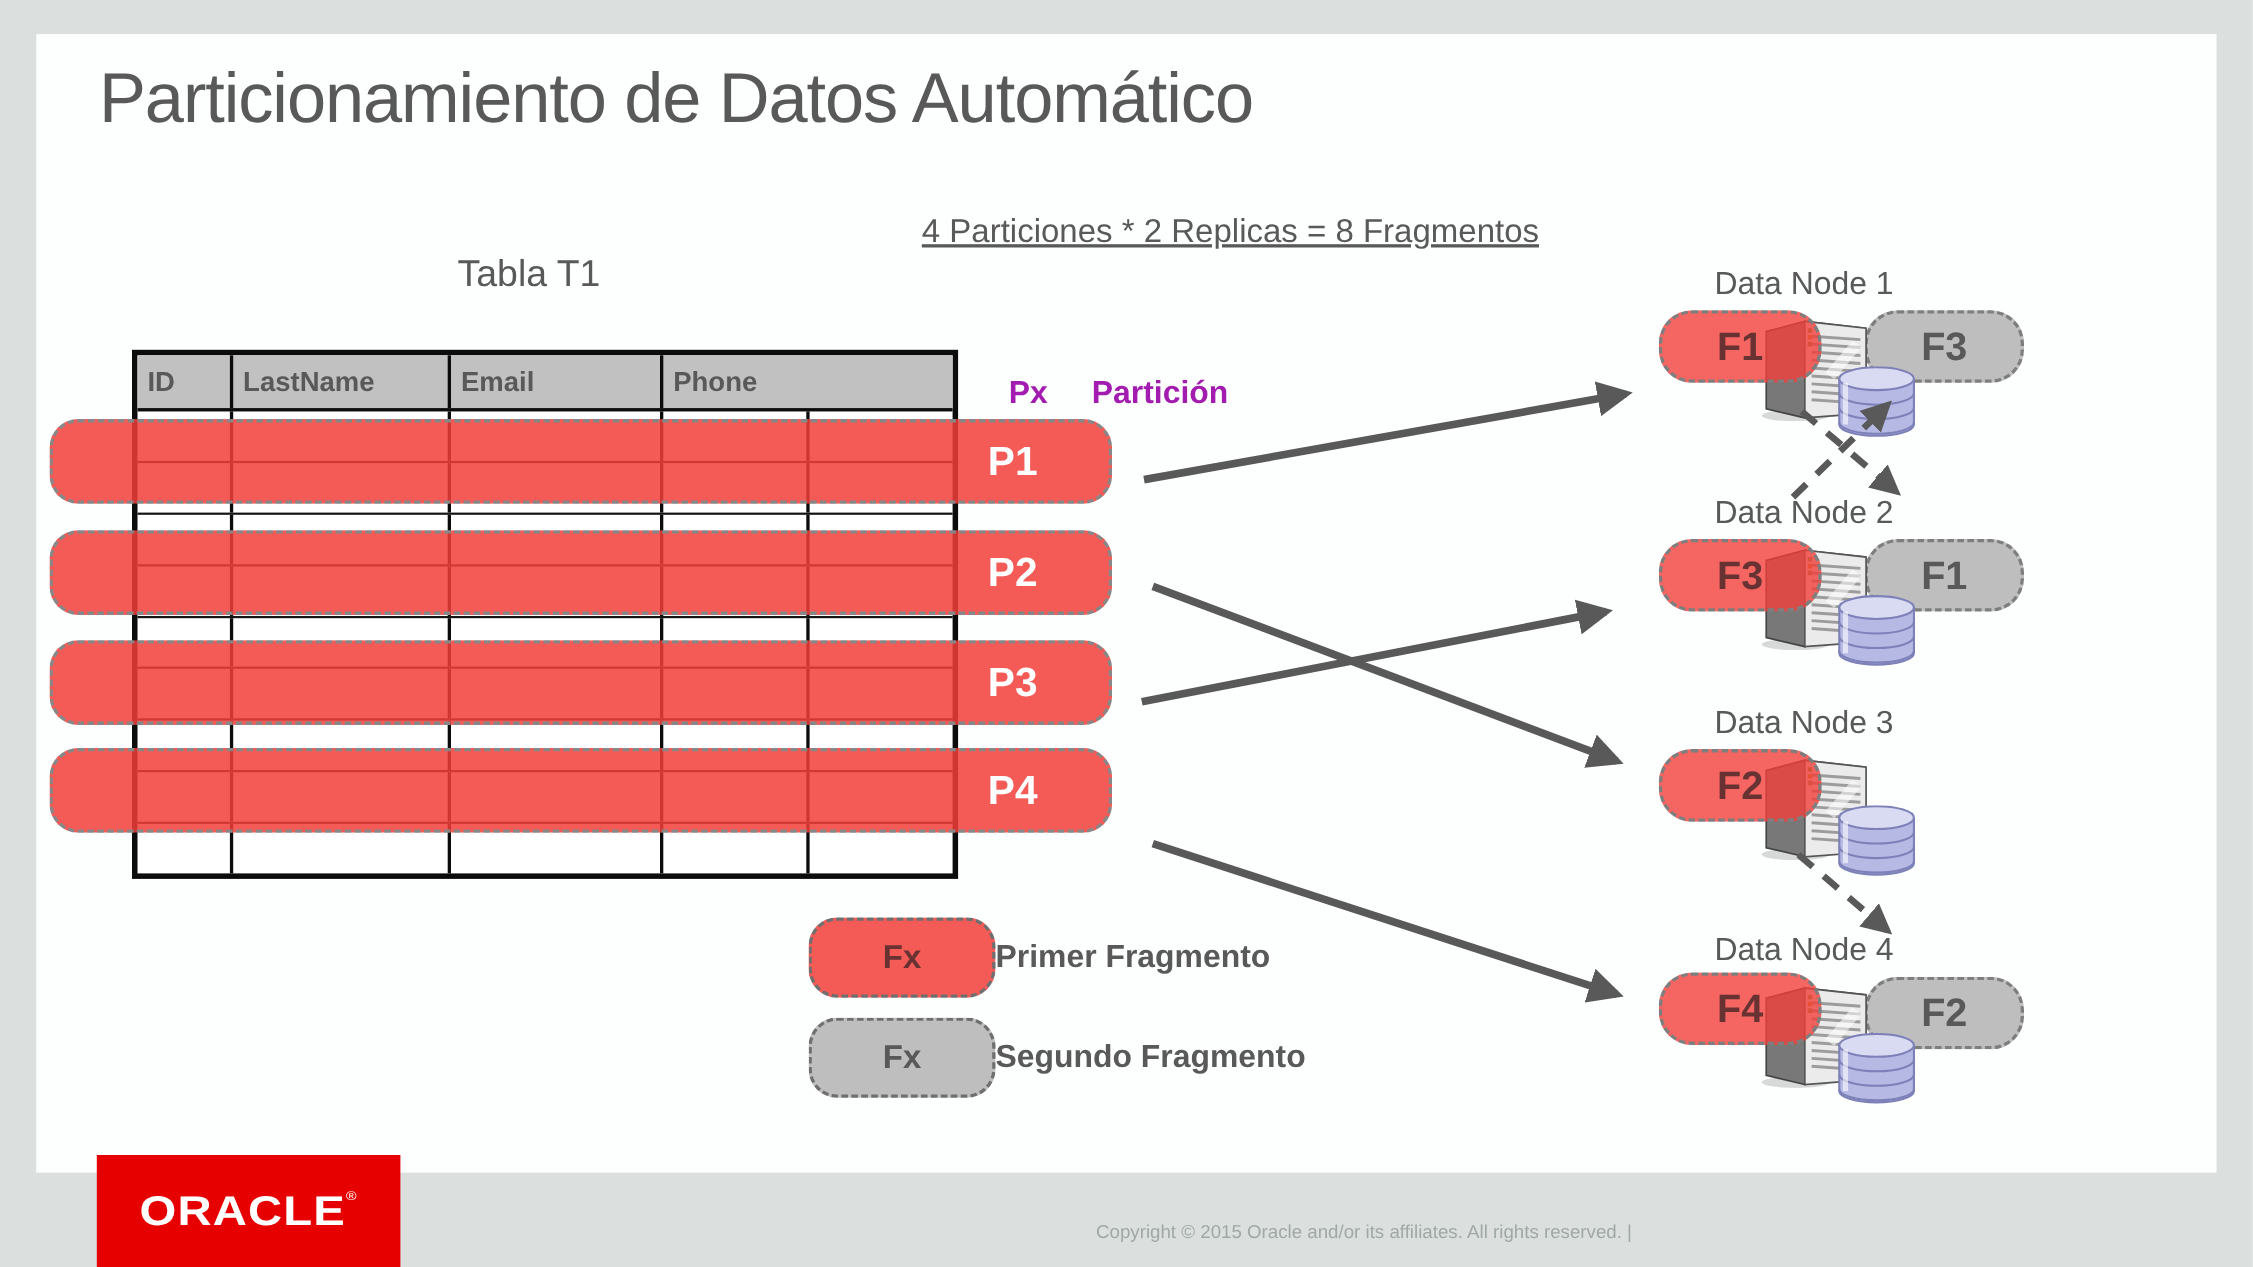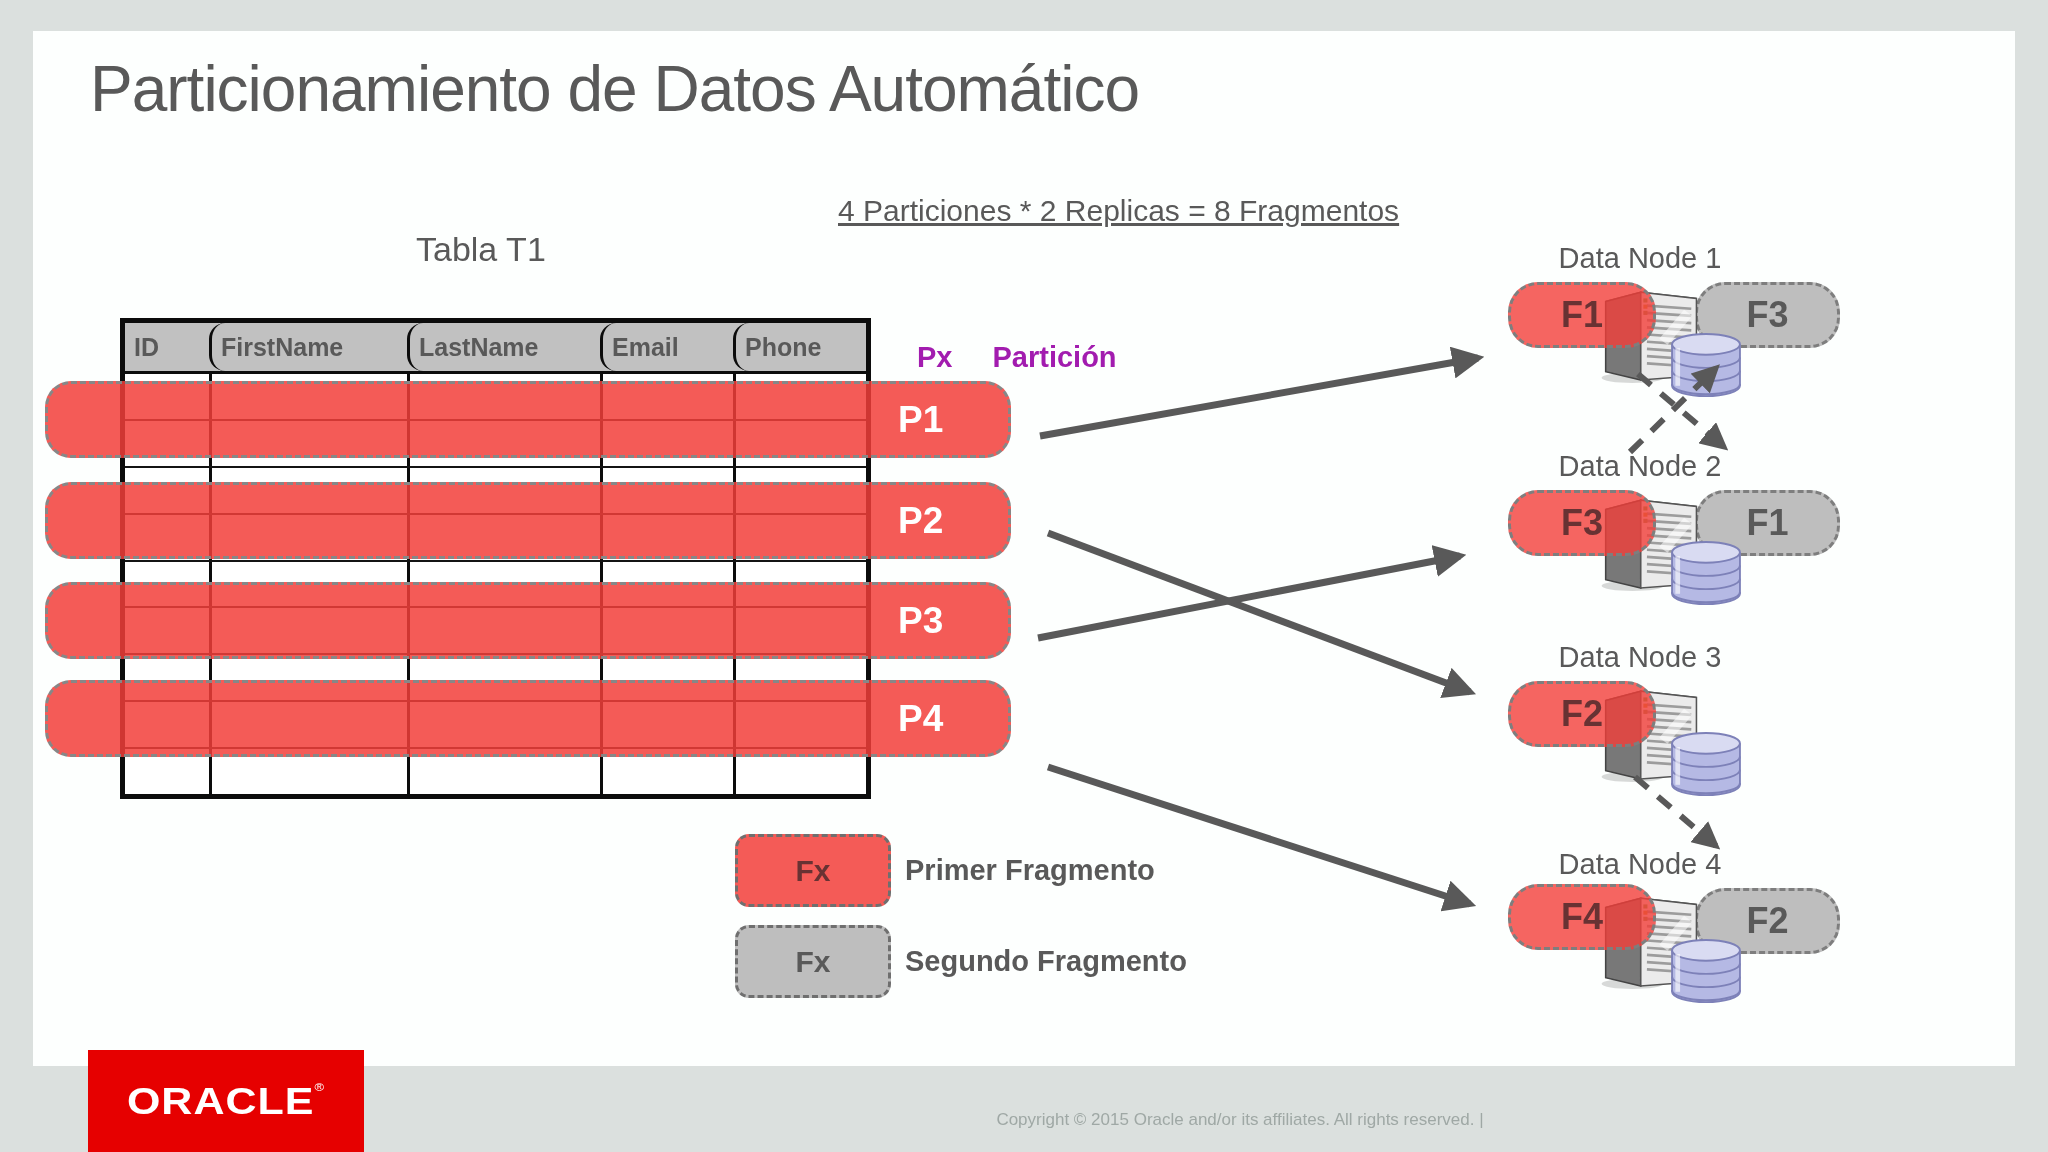--- a/index.html
+++ b/index.html
@@ -30,21 +30,21 @@
     border:5px solid #0c0c0c; background:#ffffff;
     display:flex; flex-direction:column; z-index:1;
   }
   .t1-header {
     display:grid; grid-template-columns:84px 198px 193px 133px 1fr;
     height:51px; background:#c1c1c1; border-bottom:3px solid #0c0c0c;
   }
   .t1-header .cell {
     border-left:3px solid #0c0c0c;
     font-size:25px; font-weight:700; color:#595959;
-    display:flex; align-items:center; padding-left:9px; overflow:hidden;border-radius:16px;
+    display:flex; align-items:center; padding-left:9px; overflow:hidden;
   }
   .t1-header .cell:first-child { border-left:none; }
   .t1-body { flex:1; display:flex; flex-direction:column; }
   .t1-row { flex:1; display:grid; grid-template-columns:84px 198px 193px 133px 1fr; }
   .t1-row + .t1-row { border-top:2px solid #141414; }
   .t1-row .cell { border-left:3px solid #0c0c0c; }
   .t1-row .cell:first-child { border-left:none; }
 
   
   .band {
@@ -56,22 +56,22 @@
     position:absolute; left:850px; top:50%; transform:translateY(-50%);
     color:#ffffff; font-weight:700; font-size:37px;
   }
   .px-header {
     left:917px; top:341px; display:flex; gap:40px;
     font-size:29px; font-weight:700; color:#a21caf; z-index:2;
   }
 
   
   .legend-pill {
-    position:absolute; left:735px; width:156px; height:73px;
-    border:3px dashed #6f6f6f; border-radius:14px; z-index:2;
+    position:absolute; left:735px; width:170px; height:73px;
+    border:3px dashed #6f6f6f; border-radius:26px; z-index:2;
     display:flex; align-items:center; justify-content:center;
     font-size:30px; font-weight:700;
   }
   .legend-pill.red  { background:rgba(242,62,58,0.85); color:#683233; }
   .legend-pill.gray { background:rgba(184,184,184,0.92); color:#595959; }
   .legend-label {
     position:absolute; left:905px; width:420px; height:73px;
     display:flex; align-items:center;
     font-size:29px; font-weight:700; color:#595959;
   }
@@ -114,21 +114,20 @@
 
 <div class="slide"></div>
 
 <div class="abs title">Particionamiento de Datos Automático</div>
 <div class="abs formula">4 Particiones * 2 Replicas = 8 Fragmentos</div>
 <div class="abs table-label">Tabla T1</div>
 
 <div class="abs t1-table">
   <div class="t1-header">
     <div class="cell">ID</div>
-    <div class="cell">FirstName</div>
     <div class="cell">LastName</div>
     <div class="cell">Email</div>
     <div class="cell">Phone</div>
   </div>
   <div class="t1-body">
       <div class="t1-row">
         <div class="cell"></div>
         <div class="cell"></div>
         <div class="cell"></div>
         <div class="cell"></div>

